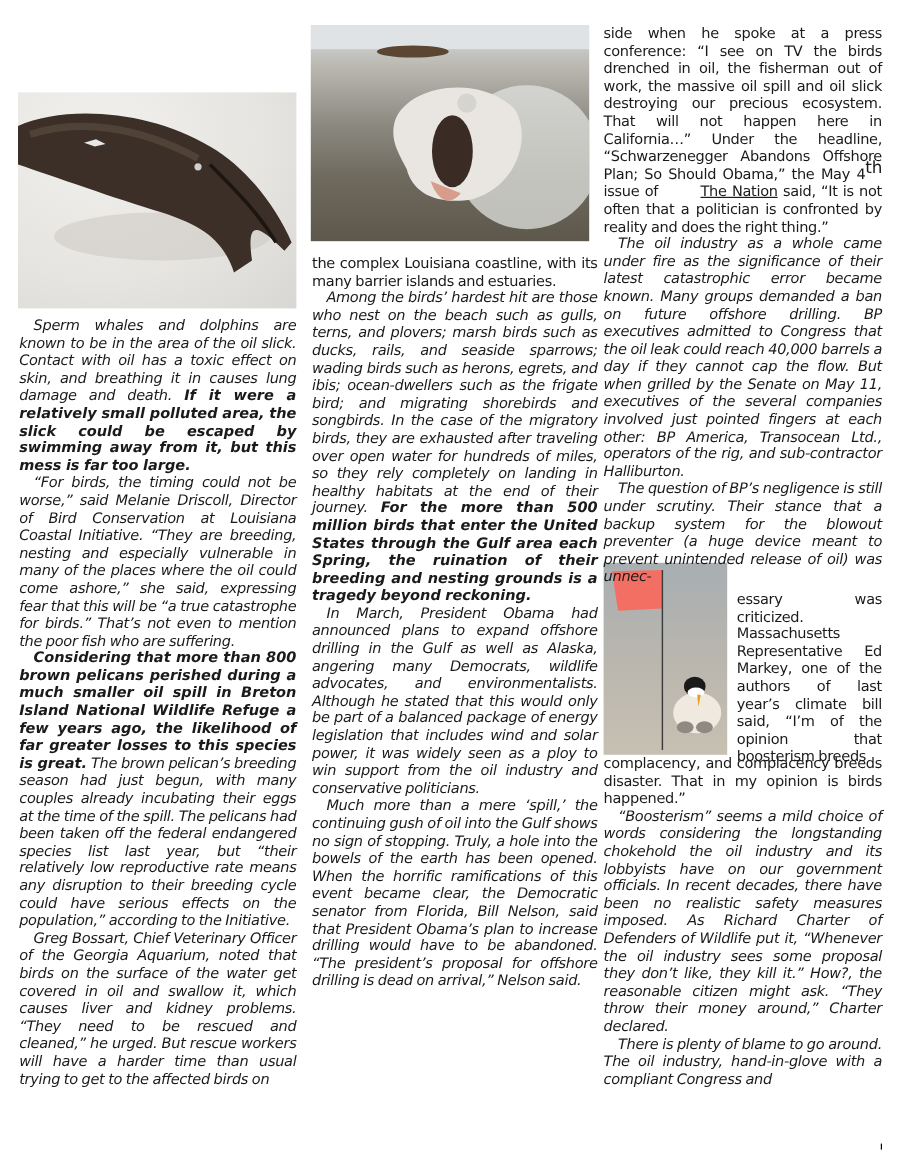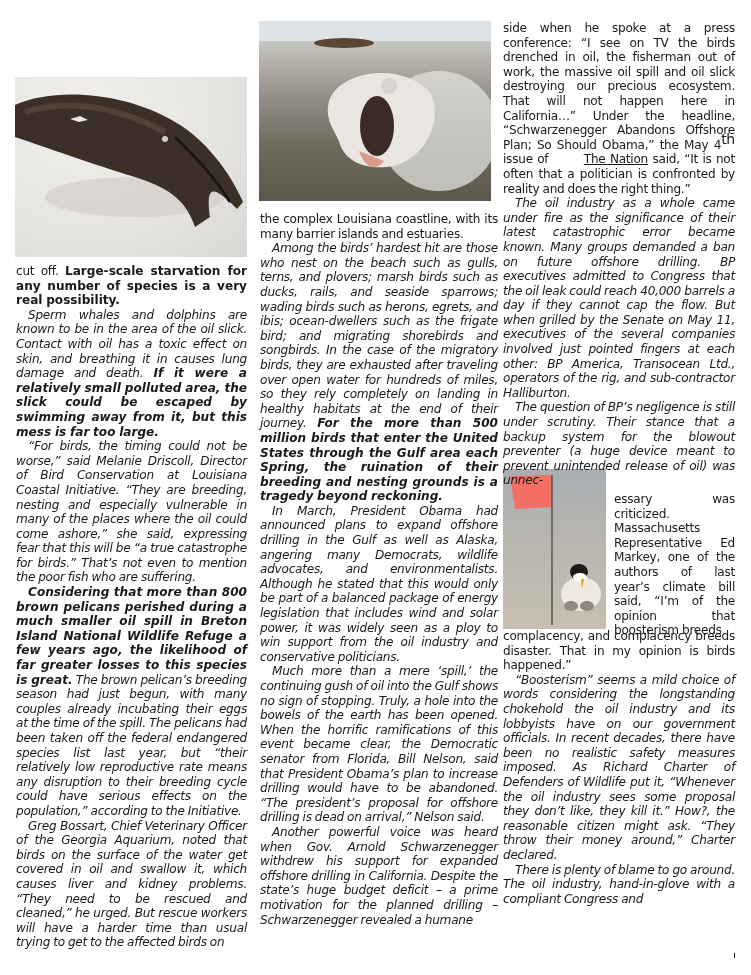--- a/index.html
+++ b/index.html
@@ -59,33 +59,31 @@
     <ellipse cx="78" cy="125" rx="20" ry="17" fill="#efe9e0"></ellipse>
     <ellipse cx="76" cy="103" rx="9" ry="8" fill="#1a1a1a"></ellipse>
     <ellipse cx="77" cy="108" rx="7" ry="4" fill="#ffffff"></ellipse>
     <polygon points="78,110 81,110 79,120" fill="#e6a020"></polygon>
     <ellipse cx="68" cy="137" rx="7" ry="5" fill="#8e8a82"></ellipse>
     <ellipse cx="84" cy="137" rx="7" ry="5" fill="#8e8a82"></ellipse>
   </svg>
 </div>
 
 <div id="col1" class="col">
-  <p><span>cut off. </span><b>Large-scale starvation for any number of species is a very real possibility.</b></p>
   <p class="ind"><span>Sperm whales and dolphins are known to be in the area of the oil slick. Contact with oil has a toxic effect on skin, and breathing it in causes lung damage and death. </span><b>If it were a relatively small polluted area, the slick could be escaped by swimming away from it, but this mess is far too large.</b></p>
   <p class="ind">“For birds, the timing could not be worse,” said Melanie Driscoll, Director of Bird Conservation at Louisiana Coastal Initiative. “They are breeding, nesting and especially vulnerable in many of the places where the oil could come ashore,” she said, expressing fear that this will be “a true catastrophe for birds.” That’s not even to mention the poor fish who are suffering.</p>
   <p class="ind"><b>Considering that more than 800 brown pelicans perished during a much smaller oil spill in Breton Island National Wildlife Refuge a few years ago, the likelihood of far greater losses to this species is great.</b><span>  The brown pelican’s breeding season had just begun, with many couples already incubating their eggs at the time of the spill. The pelicans had been taken off the federal endangered species list last year, but “their relatively low reproductive rate means any disruption to their breeding cycle could have serious effects on the population,” according to the Initiative.</span></p>
   <p class="ind">Greg Bossart, Chief Veterinary Officer of the Georgia Aquarium, noted that birds on the surface of the water get covered in oil and swallow it, which causes liver and kidney problems. “They need to be rescued and cleaned,” he urged.  But rescue workers will have a harder time than usual trying to get to the affected birds on</p>
 </div>
 
 <div id="col2" class="col">
   <p>the complex Louisiana coastline, with its many barrier islands and estuaries.</p>
   <p class="ind"><span>Among the birds’ hardest hit are those who nest on the beach such as gulls, terns, and plovers; marsh birds such as ducks, rails, and seaside sparrows; wading birds such as herons, egrets, and ibis; ocean-dwellers such as the frigate bird; and migrating shorebirds and songbirds.  In the case of the migratory birds, they are exhausted after traveling over open water for hundreds of miles, so they rely completely on landing in healthy habitats at the end of their journey.</span> <b>For the more than 500 million birds that enter the United States through the Gulf area each Spring, the ruination of their breeding and nesting grounds is a tragedy beyond reckoning.</b></p>
   <p class="ind">In March, President Obama had announced plans to expand offshore drilling in the Gulf as well as Alaska, angering many Democrats, wildlife advocates, and environmentalists. Although he stated that this would only be part of a balanced package of energy legislation that includes wind and solar power, it was widely seen as a ploy to win support from the oil industry and conservative politicians.</p>
   <p class="ind">Much more than a mere ‘spill,’ the continuing gush of oil into the Gulf shows no sign of stopping.  Truly, a hole into the bowels of the earth has been opened.  When the horrific ramifications of this event became clear, the Democratic senator from Florida, Bill Nelson, said that President Obama’s plan to increase drilling would have to be abandoned.  “The president’s proposal for offshore drilling is dead on arrival,” Nelson said.</p>
-  <p class="ind">Another powerful voice was heard when Gov. Arnold Schwarzenegger withdrew his support for expanded offshore drilling in California.  Despite the state’s huge budget deficit – a prime motivation for the planned drilling – Schwarzenegger revealed a humane</p>
 </div>
 
 <div id="col3" class="col">
   <p><span>side when he spoke at a press conference:  “I see on TV the birds drenched in oil, the fisherman out of work, the massive oil spill and oil slick destroying our precious ecosystem. That will not happen here in California…”  Under the headline,  “Schwarzenegger Abandons Offshore Plan; So Should Obama,”  the May 4</span><span class="sup">th</span><span> issue of </span><span class="ul">The Nation</span><span> said, “It is not often that a politician is confronted by reality and does the right thing.”</span></p>
   <p class="ind">The oil industry as a whole came under fire as the significance of their latest catastrophic error became known.  Many groups demanded a ban on future offshore drilling.  BP executives admitted to Congress that the oil leak could reach 40,000 barrels a day if they cannot cap the flow.  But when grilled by the Senate on May 11, executives of the several companies involved just pointed fingers at each other: BP America, Transocean Ltd., operators of the rig, and sub-contractor Halliburton.</p>
   <p class="ind">The question of BP’s negligence is still under scrutiny.  Their stance that a backup system for the blowout preventer (a huge device meant to prevent unintended release of oil) was unnec-</p>
 </div>
 
 <div id="tern-wrap-text" class="col">
   <p>essary was criticized. Massachusetts Representative Ed Markey, one of the authors of last year’s climate bill said, “I’m of the opinion that boosterism breeds</p>

